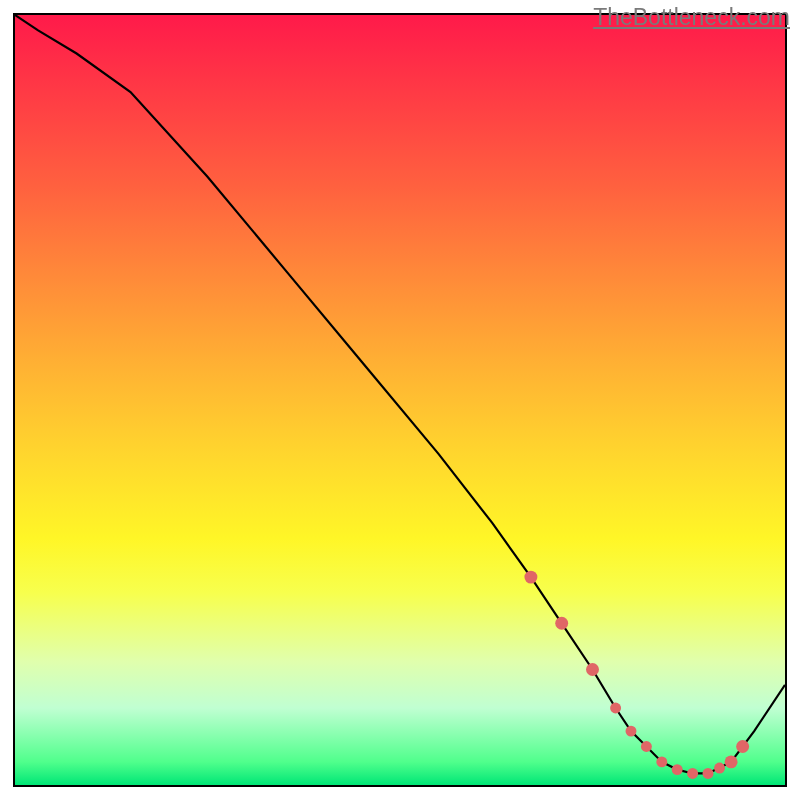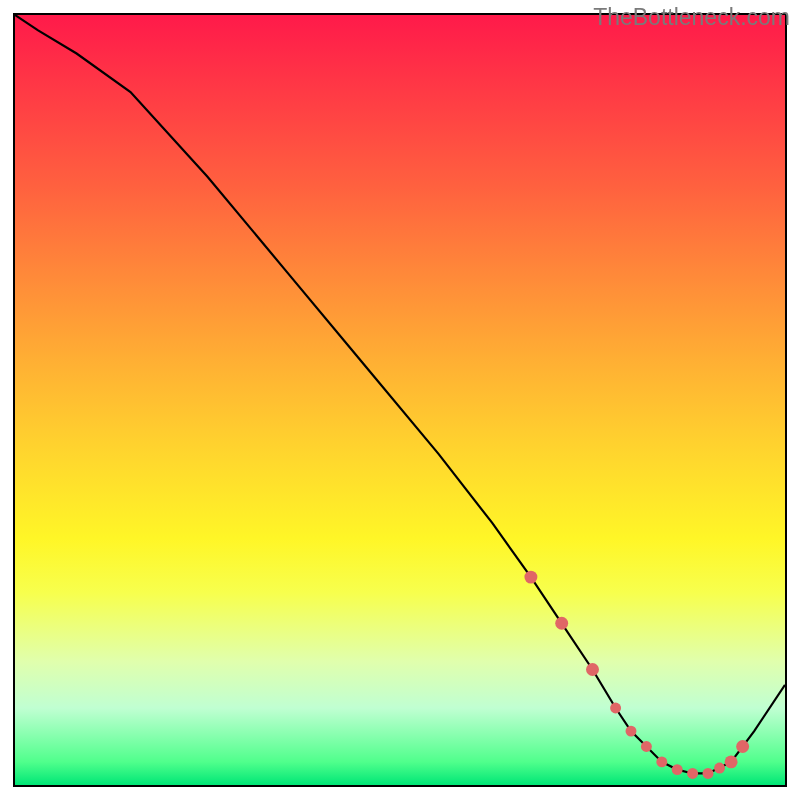--- a/index.html
+++ b/index.html
@@ -12,20 +12,21 @@
     background: #fff;
   }
   .watermark {
     position: absolute;
     top: 4px;
     right: 10px;
     font-size: 23px;
     color: #7a7a7a;
     font-weight: 500;
     z-index: 10;
+    text-decoration: underline;
   }
   .plot-area {
     position: absolute;
     left: 13px;
     top: 13px;
     width: 774px;
     height: 774px;
     border: 2px solid #000;
     overflow: hidden;
   }

